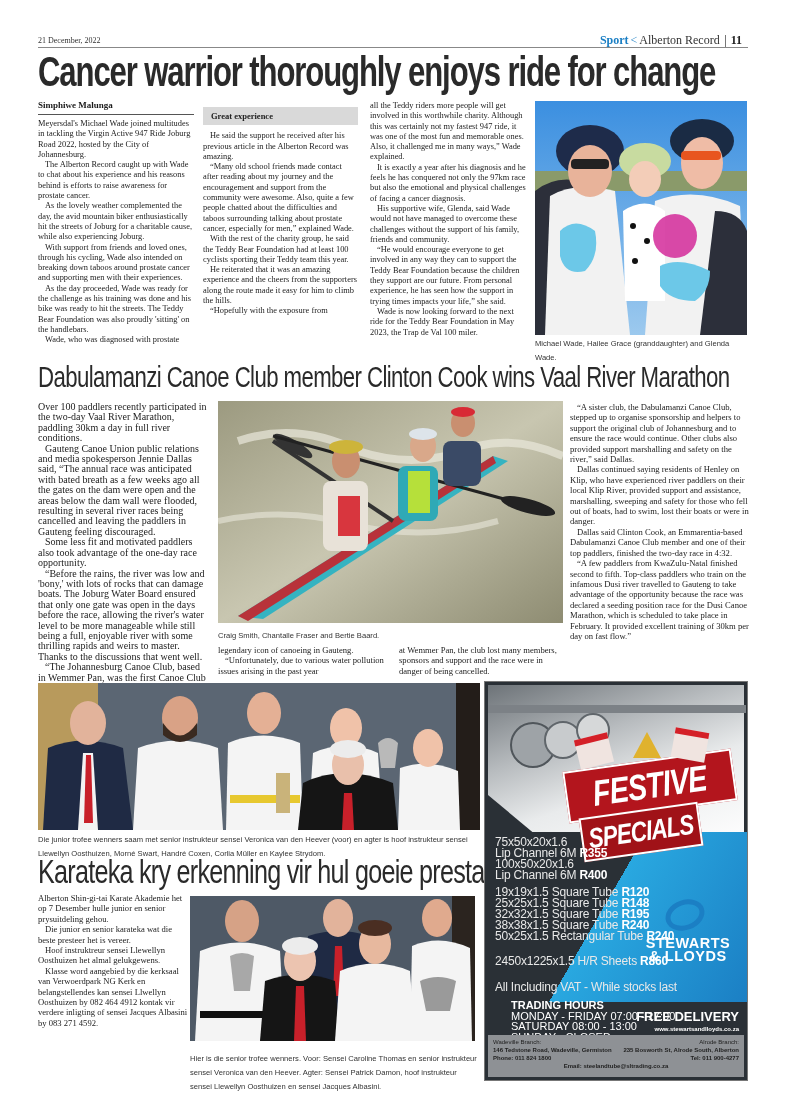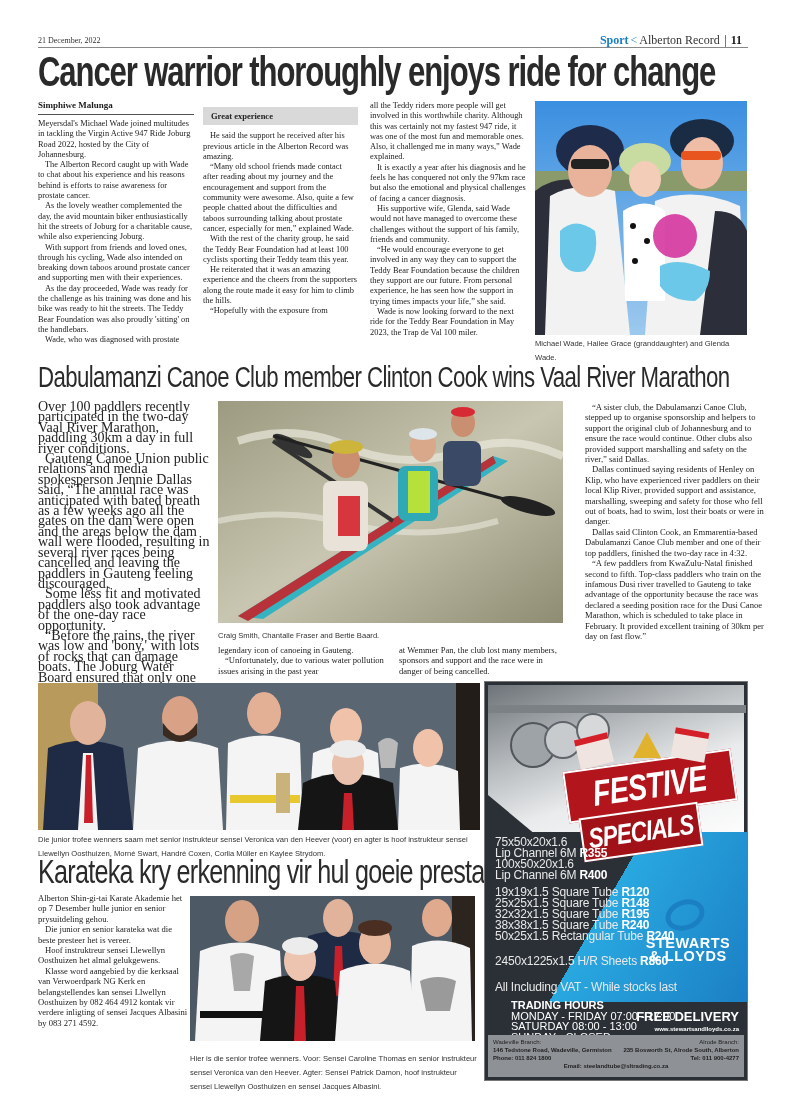--- a/index.html
+++ b/index.html
@@ -111,21 +111,21 @@
       <circle cx="112" cy="140" r="3" fill="#111"></circle>
       <circle cx="100" cy="160" r="3" fill="#111"></circle>
     <circle cx="140" cy="135" r="22" fill="#d42a9a" opacity="0.85"></circle>
     <path d="M125 165 q20 -10 50 5 q0 20 -15 30 q-25 0 -35 -15Z" fill="#6cc8e8"></path>
   </svg>
 </div>
 <div class="abs caption" style="left:535px; top:337px; width:212px;">Michael Wade, Hailee Grace (granddaughter) and Glenda Wade.</div>
 
 <div class="abs headline h2">Dabulamanzi Canoe Club member Clinton Cook wins Vaal River Marathon</div>
 
-<div class="abs col" style="left:38px; top:402px; width:172px; font-size:14px; line-height:10.4px;">
+<div class="abs col" style="left:38px; top:402px; width:172px; font-size:10px; line-height:10.4px;">
   <p class="first">Over 100 paddlers recently participated in the two-day Vaal River Marathon, paddling 30km a day in full river conditions.</p>
   <p>Gauteng Canoe Union public relations and media spokesperson Jennie Dallas said, “The annual race was anticipated with bated breath as a few weeks ago all the gates on the dam were open and the areas below the dam wall were flooded, resulting in several river races being cancelled and leaving the paddlers in Gauteng feeling discouraged.</p>
   <p>Some less fit and motivated paddlers also took advantage of the one-day race opportunity.</p>
   <p>“Before the rains, the river was low and 'bony,' with lots of rocks that can damage boats. The Joburg Water Board ensured that only one gate was open in the days before the race, allowing the river's water level to be more manageable while still being a full, enjoyable river with some thrilling rapids and weirs to master. Thanks to the discussions that went well.</p>
   <p>“The Johannesburg Canoe Club, based in Wemmer Pan, was the first Canoe Club in Johannesburg in 1948. It has hosted this race annually since 1949, making it a</p>
 </div>
 
 <div class="abs photo" style="left:218px; top:401px; width:345px; height:222px;">
   <svg width="345" height="222" viewBox="0 0 345 222">
     <defs>
@@ -160,21 +160,21 @@
 <div class="abs caption" style="left:218px; top:629px; width:345px;">Craig Smith, Chantalle Fraser and Bertie Baard.</div>
 
 <div class="abs col" style="left:218px; top:645px; width:170px; font-size:8.6px; line-height:10.4px;">
   <p class="first">legendary icon of canoeing in Gauteng.</p>
   <p>“Unfortunately, due to various water pollution issues arising in the past year</p>
 </div>
 <div class="abs col" style="left:399px; top:645px; width:165px; font-size:8.6px; line-height:10.4px;">
   <p class="first">at Wemmer Pan, the club lost many members, sponsors and support and the race were in danger of being cancelled.</p>
 </div>
 
-<div class="abs col" style="left:570px; top:402px; width:180px; font-size:8.6px; line-height:10.4px;margin-left:15px;">
+<div class="abs col" style="left:570px; top:402px; width:180px; font-size:8.6px; line-height:10.4px;">
   <p>“A sister club, the Dabulamanzi Canoe Club, stepped up to organise sponsorship and helpers to support the original club of Johannesburg and to ensure the race would continue. Other clubs also provided support marshalling and safety on the river,” said Dallas.</p>
   <p>Dallas continued saying residents of Henley on Klip, who have experienced river paddlers on their local Klip River, provided support and assistance, marshalling, sweeping and safety for those who fell out of boats, had to swim, lost their boats or were in danger.</p>
   <p>Dallas said Clinton Cook, an Emmarentia-based Dabulamanzi Canoe Club member and one of their top paddlers, finished the two-day race in 4:32.</p>
   <p>“A few paddlers from KwaZulu-Natal finished second to fifth. Top-class paddlers who train on the infamous Dusi river travelled to Gauteng to take advantage of the opportunity because the race was declared a seeding position race for the Dusi Canoe Marathon, which is scheduled to take place in February. It provided excellent training of 30km per day on fast flow.”</p>
 </div>
 
 <div class="abs photo" style="left:38px; top:683px; width:442px; height:147px;">
   <svg width="442" height="147" viewBox="0 0 442 147">
     <rect width="442" height="147" fill="#5b6673"></rect>
     <rect width="60" height="147" fill="#b89a5c"></rect>

